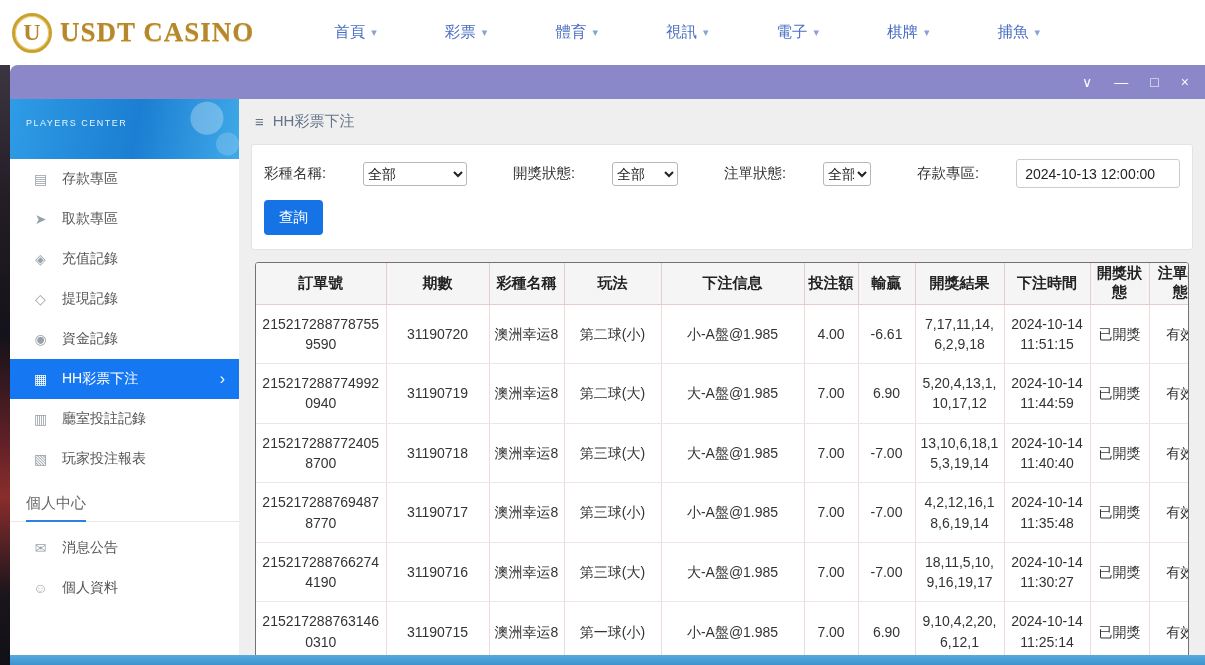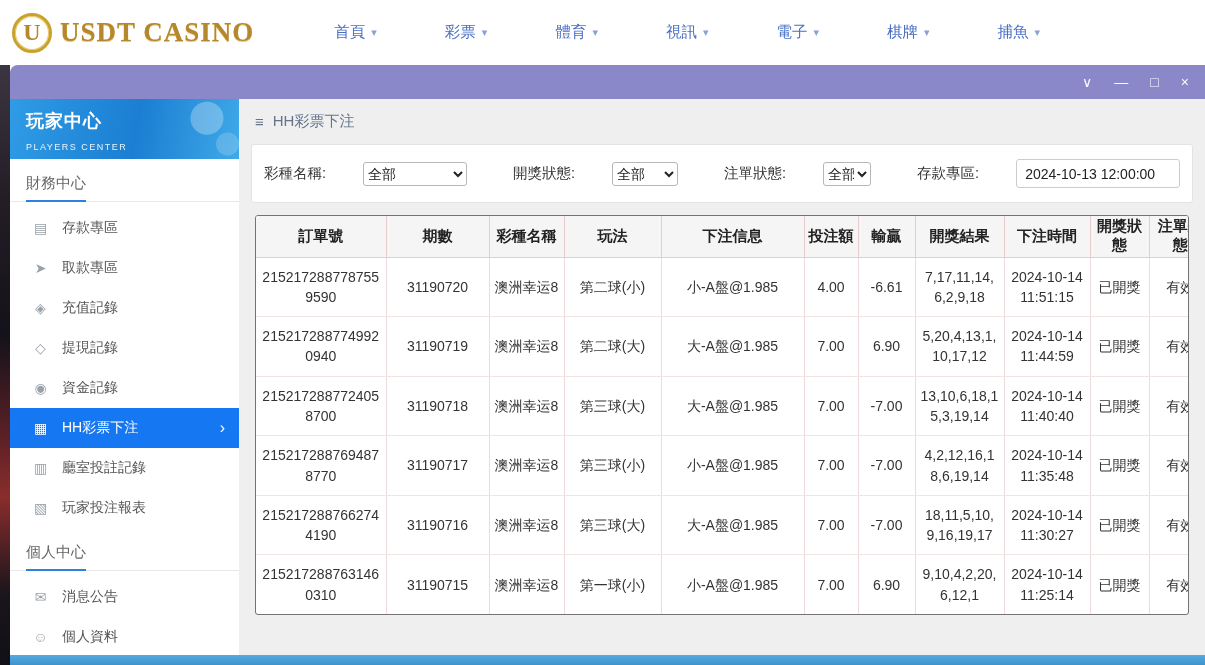--- a/index.html
+++ b/index.html
@@ -131,25 +131,23 @@
       <span class="win-btn">—</span>
       <span class="win-btn">□</span>
       <span class="win-btn">×</span>
     </div>
   </div>
 
   <div class="frame-body">
 
     <aside class="sidebar">
       <div class="sidebar-header">
-        <div class="sidebar-title">玩家中心</div>
         <div class="sidebar-sub">PLAYERS CENTER</div>
       </div>
       <div>
-          <div class="section-header"><span>財務中心</span></div>
           <div class="side-item">
             <span class="side-icon">▤</span>
             <span class="side-label">存款專區</span>
           </div>
           <div class="side-item">
             <span class="side-icon">➤</span>
             <span class="side-label">取款專區</span>
           </div>
           <div class="side-item">
             <span class="side-icon">◈</span>
@@ -213,20 +211,23 @@
           <div class="f-group">
             <select class="w-sm">
               <option>全部</option>
             </select>
           </div>
           <span class="f-label">存款專區:</span>
           <div class="f-group">
             <input type="text" class="date-input" value="2024-10-13 12:00:00" style="">
           </div>
           <span class="f-label">結束日期:</span>
+        </div>
+        <div class="btn-row">
+          <button class="btn-primary">查詢</button>
         </div>
       </div>
 
       <div class="table-card">
         <table>
           <colgroup>
             <col style="width:130px">
               <col style="width:103px">
               <col style="width:75px">
               <col style="width:97px">

